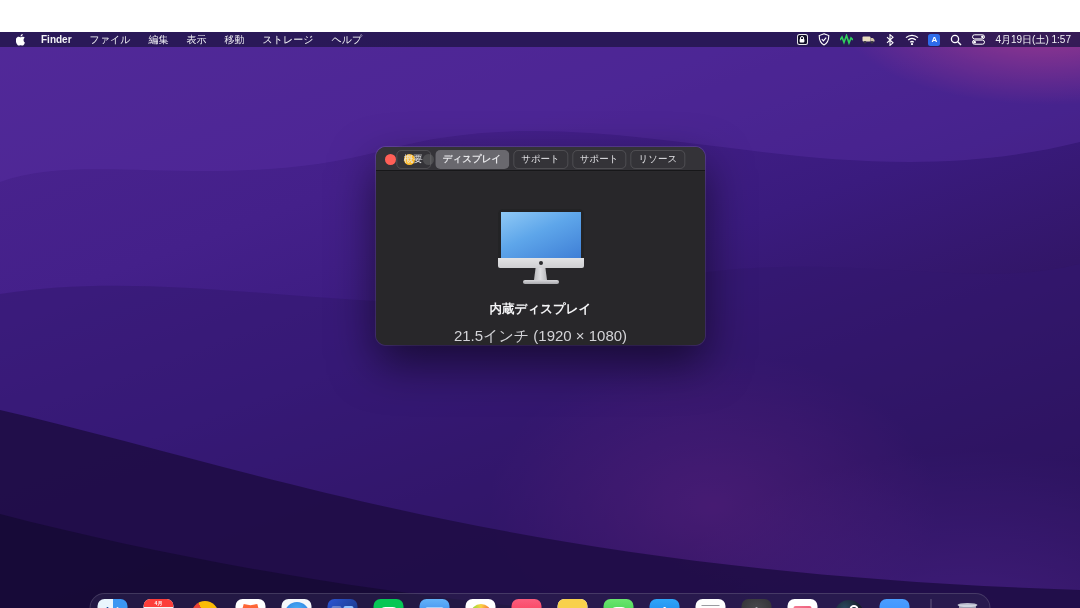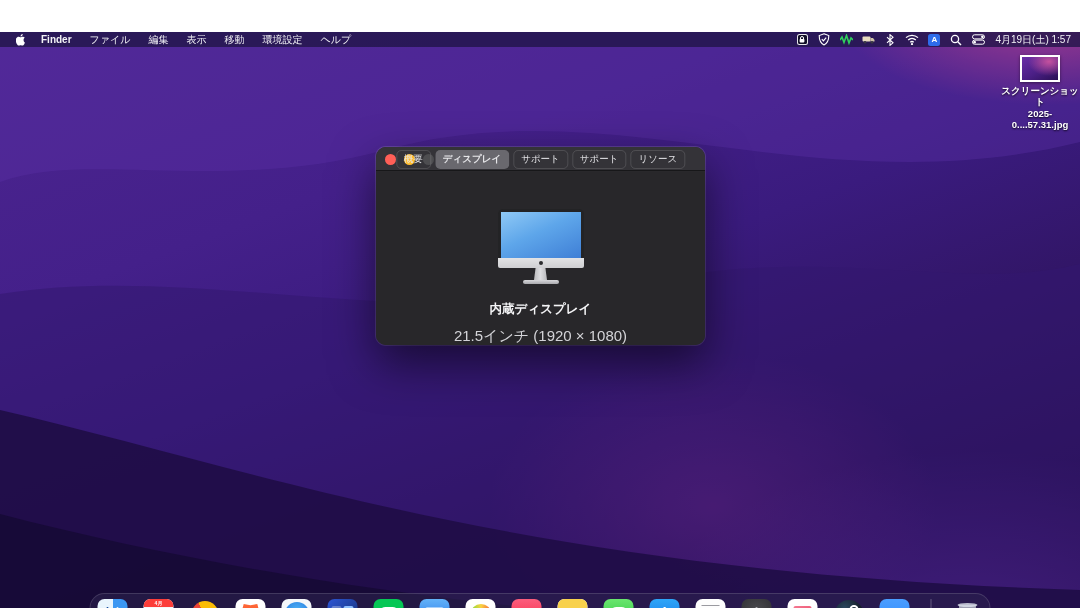--- a/index.html
+++ b/index.html
@@ -172,21 +172,21 @@
       <span class="apple">
         <svg width="10" height="12" viewBox="0 0 10 12">
             <path fill="#fff" d="M8.2,6.4c0-1.5,1.2-2.2,1.3-2.3C8.8,3.1,7.8,3,7.4,3C6.4,2.9,5.5,3.6,5,3.6C4.5,3.6,3.7,3,2.9,3C1.8,3,0.8,3.7,0.3,4.7c-1.1,1.9-0.3,4.8,0.8,6.4C1.6,11.8,2.2,12.6,3,12.6c0.8,0,1.1-0.5,2-0.5c0.9,0,1.2,0.5,2,0.5c0.8,0,1.4-0.8,1.9-1.5c0.6-0.9,0.8-1.7,0.8-1.8C9.7,9.2,8.2,8.7,8.2,6.4z M6.7,1.9C7.1,1.4,7.4,0.7,7.3,0C6.7,0,6,0.4,5.6,0.9C5.2,1.3,4.9,2,5,2.7C5.6,2.8,6.3,2.4,6.7,1.9z" transform="scale(0.92)"></path>
           </svg>
       </span>
       <span class="mb-item mb-app">Finder</span>
       <span class="mb-item">ファイル</span>
       <span class="mb-item">編集</span>
       <span class="mb-item">表示</span>
       <span class="mb-item">移動</span>
-      <span class="mb-item">環境設定</span>
+      <span class="mb-item">ストレージ</span>
       <span class="mb-item">ヘルプ</span>
     </div>
     <div class="mb-right">
       <span class="mb-ico">
         <span class="lockapp">
             <svg width="6" height="7" viewBox="0 0 6 7">
               <path d="M1.5,3 V2 a1.5,1.5 0 0 1 3,0 V3" fill="none" stroke="#fff" stroke-width="1"></path>
               <rect x="0.6" y="3" width="4.8" height="3.4" rx="0.8" fill="#fff"></rect>
             </svg>
           </span>
@@ -237,29 +237,20 @@
             <rect x="0.5" y="0.8" width="12" height="4.1" rx="2.05" fill="none" stroke="#fff" stroke-width="1"></rect>
             <circle cx="10.4" cy="2.85" r="1.3" fill="#fff"></circle>
             <rect x="0.5" y="6.1" width="12" height="4.1" rx="2.05" fill="none" stroke="#fff" stroke-width="1"></rect>
             <circle cx="2.6" cy="8.15" r="1.3" fill="#fff"></circle>
           </svg>
       </span>
       <span class="mb-clock">4月19日(土) 1:57</span>
     </div>
   </div>
 
-  <div class="desk-file">
-    <div class="thumb">
-      <div class="thumb-img"></div>
-    </div>
-    <div class="desk-label">
-      <div>スクリーンショット</div>
-      <div>2025-0....57.31.jpg</div>
-    </div>
-  </div>
 
   <div class="window">
     <div class="titlebar">
       <div class="lights">
         <span class="light red"></span>
         <span class="light yellow"></span>
         <span class="light gray"></span>
       </div>
       <div class="tabs">
         <span class="tab">概要</span>

